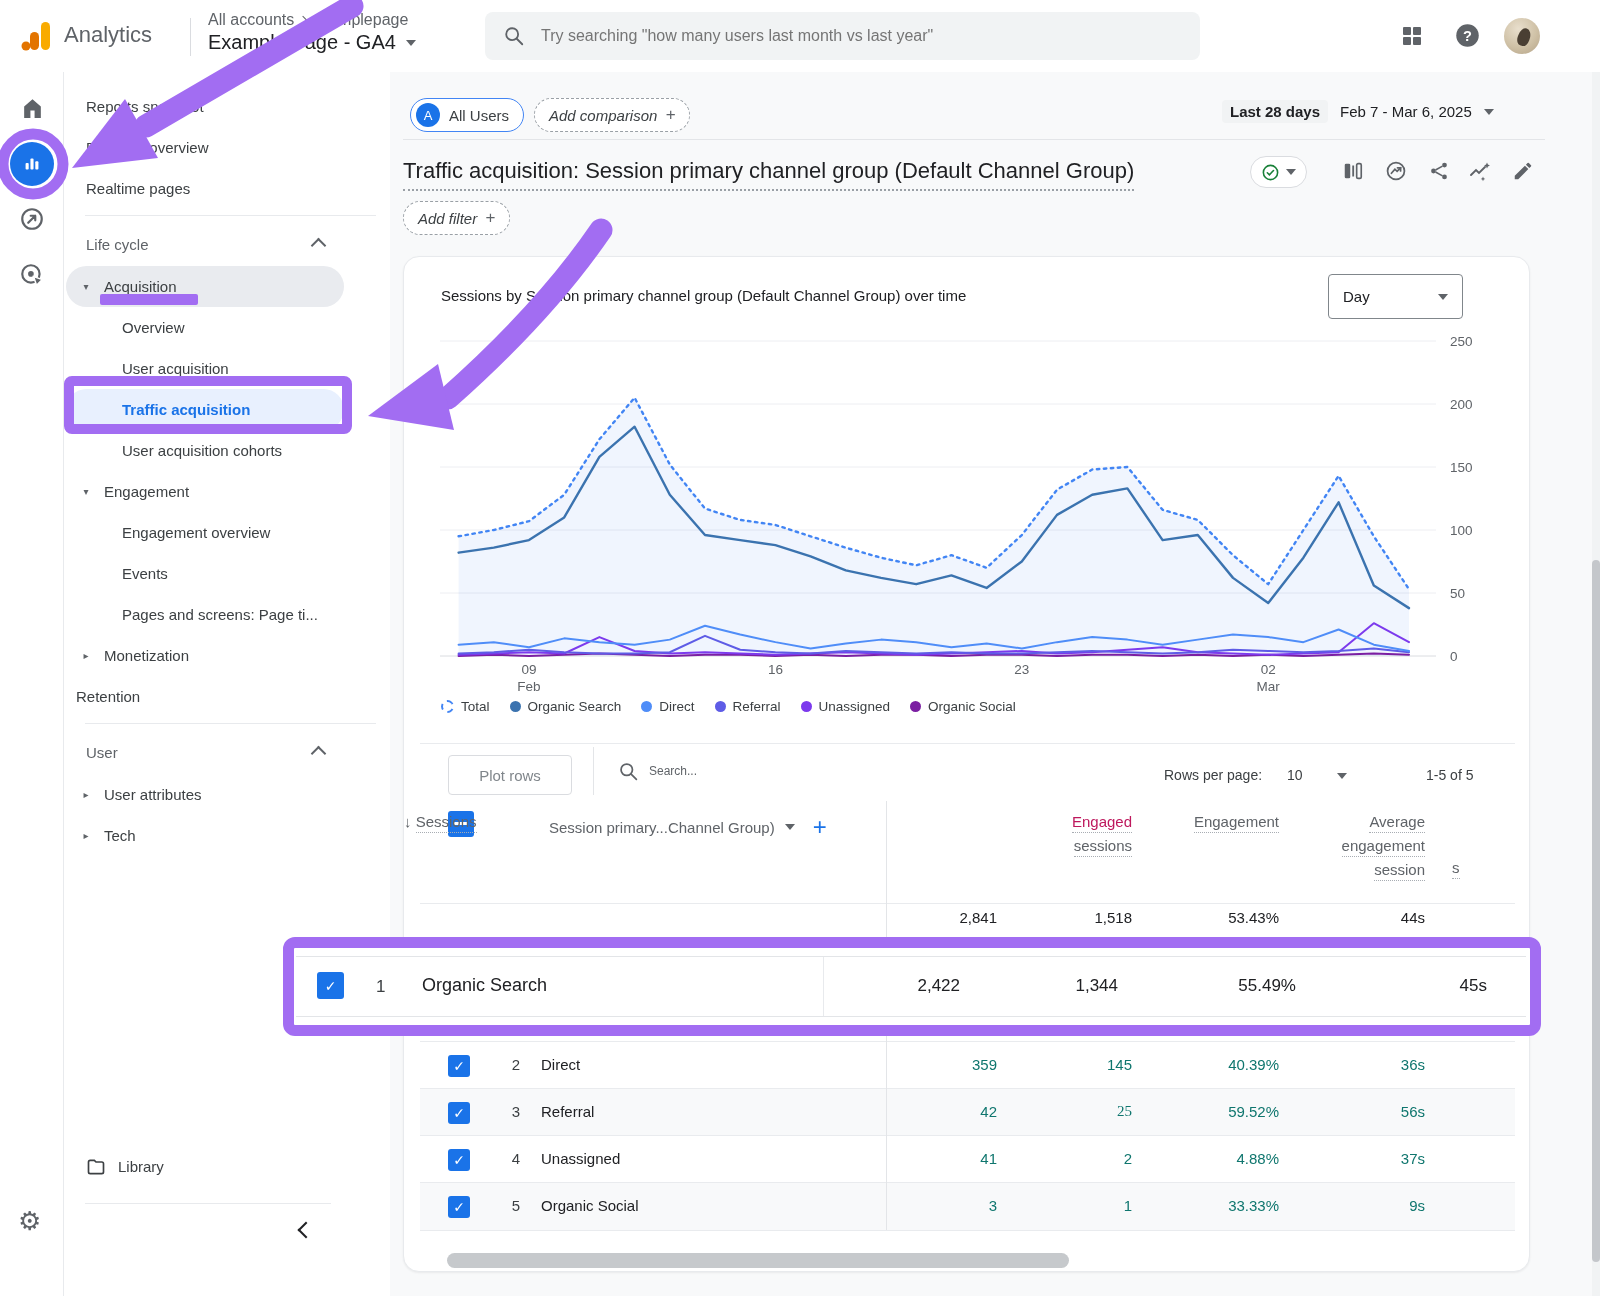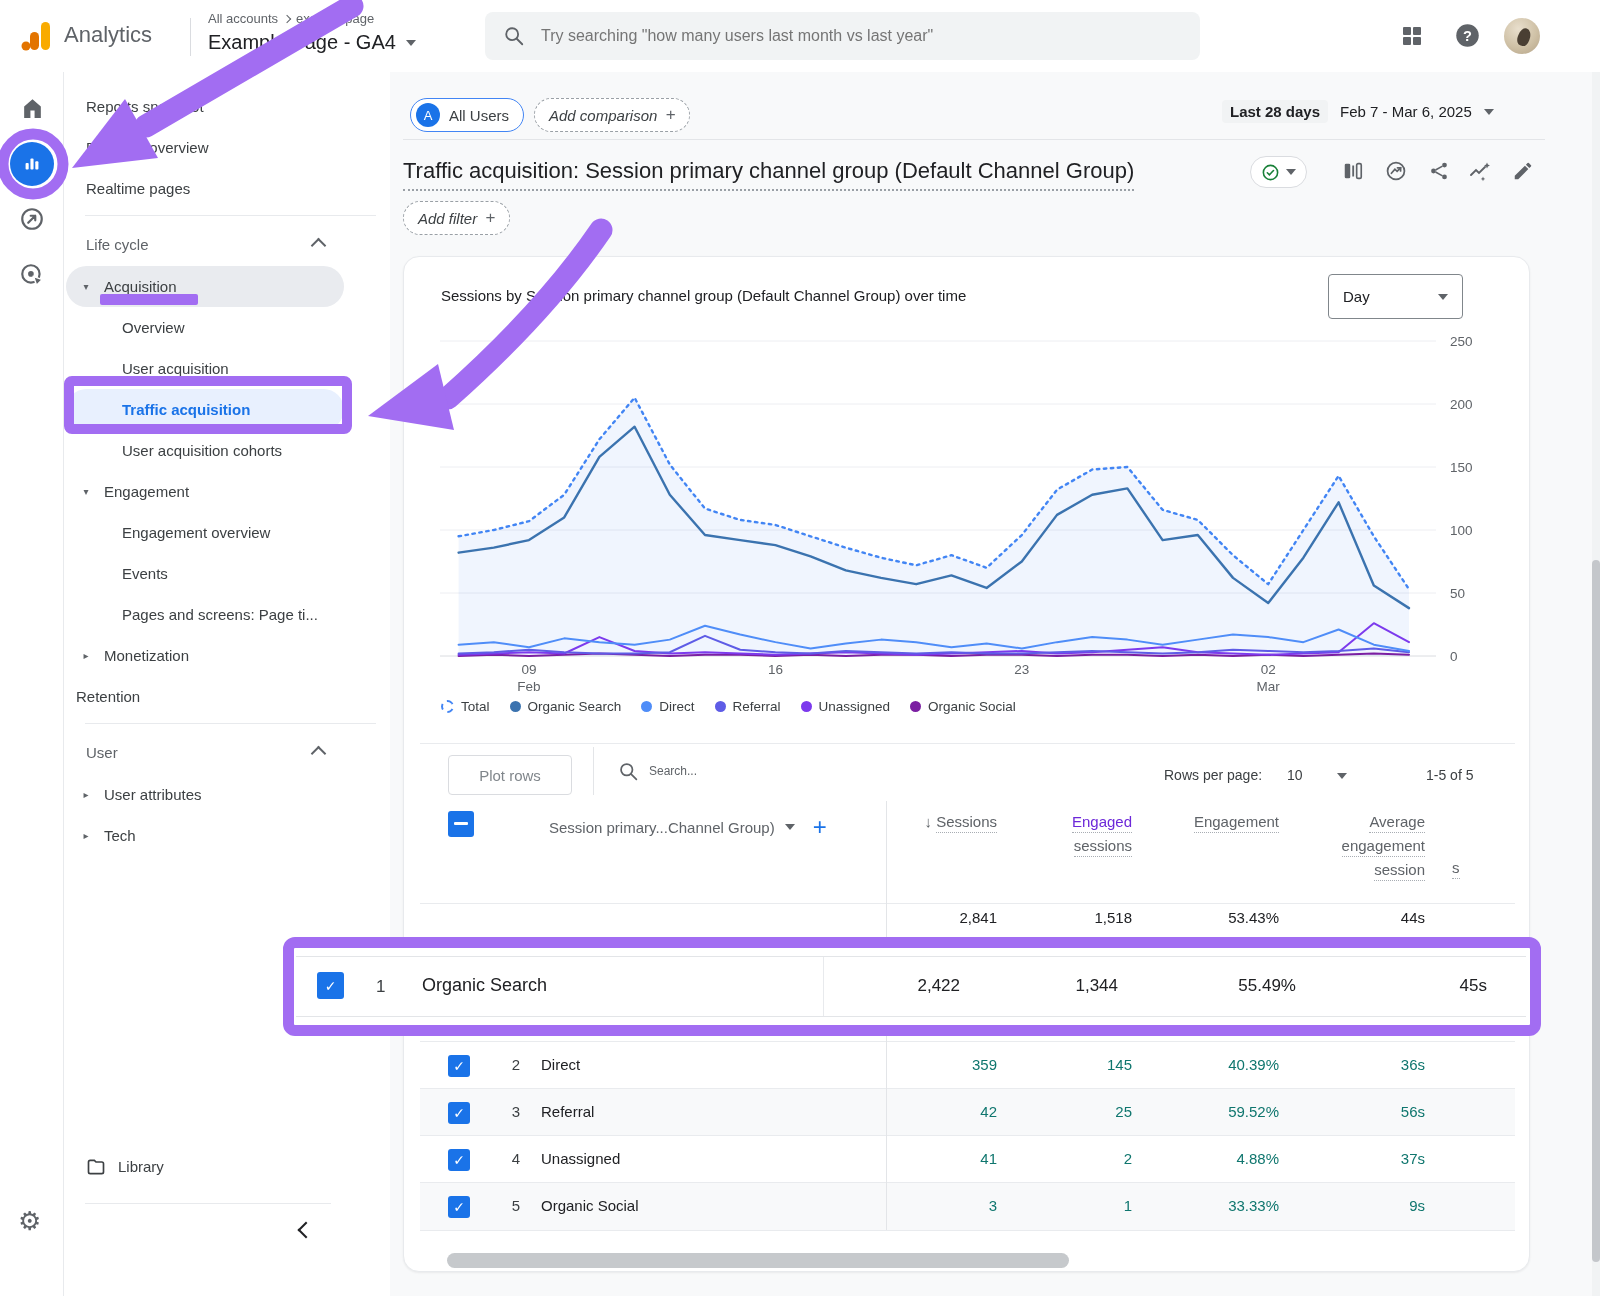--- a/index.html
+++ b/index.html
@@ -7,21 +7,21 @@
        font-family:"Liberation Sans","DejaVu Sans",sans-serif;color:#202124;
        -webkit-font-smoothing:antialiased;}
   .abs{position:absolute;}
   
   #topbar{left:0;top:0;width:1600px;height:72px;background:#fff;}
   #rail{left:0;top:72px;width:64px;height:1224px;background:#fff;border-right:1px solid #e8eaed;box-sizing:border-box;}
   #navbg{left:64px;top:72px;width:326px;height:1224px;background:#fff;}
   #mainbg{left:390px;top:72px;width:1210px;height:1224px;background:#f8f9fa;}
   
   .app-name{font-size:22px;color:#5f6368;}
-  .bc{font-size:13px;color:#5f6368;}
+  .bc{font-size:16px;color:#5f6368;}
   .prop{font-size:20px;color:#202124;}
   #searchbar{left:485px;top:12px;width:715px;height:48px;background:#f1f3f4;border-radius:8px;display:flex;align-items:center;}
   #searchbar input{border:0;background:transparent;outline:none;font-size:16px;color:#5f6368;width:620px;font-family:inherit;}
   .hdr-ic{color:#5f6368;}
   #avatar{width:36px;height:36px;border-radius:50%;background:radial-gradient(circle at 40% 30%,#e9dfcd,#cfc1a6 55%,#b4a286);overflow:hidden;}
   #avatar i{position:absolute;left:14px;top:10px;width:12px;height:18px;background:#4a3f33;border-radius:50% 50% 40% 40%;transform:rotate(18deg);}
   
   #nav{left:64px;top:86px;width:326px;}
   .nav-row{position:relative;height:41px;display:flex;align-items:center;margin:0 46px 0 2px;border-radius:21px;
            font-size:15px;color:#3c4043;cursor:pointer;}
@@ -377,25 +377,25 @@
     <span class="card-el caret" style="left:933px;top:516px;"></span>
     <span class="card-el" style="left:1022px;top:510px;font-size:14px;color:#3c4043;">1-5 of 5</span>
 
     <span class="card-el cb ind" style="left:44px;top:554px;width:26px;height:26px;"></span>
     <div class="card-el" style="left:145px;top:560px;display:flex;align-items:center;gap:10px;">
       <span class="gtxt" style="font-size:15px;">Session primary...Channel Group)</span>
       <span class="caret"></span>
       <span style="color:#1a73e8;font-size:24px;line-height:20px;margin-left:8px;">+</span>
     </div>
     <div class="card-el" id="col-heads">
-        <div style="position: absolute; left: 0px; top: 556px; width: 593px; text-align: right;">
+        <div style="position: absolute; left: 0px; top: 556px; width: 593px; ">
           <div style="height: 24px; font-size: 15px; color: rgb(95, 99, 104);"><span>↓ </span><span class="u">Sessions</span></div>
         </div>
         <div style="position: absolute; left: 0px; top: 556px; width: 728px; text-align: right;">
-          <div style="height: 24px; font-size: 15px; color: #6d28d9;"><span class="u">Engaged</span></div>
+          <div style="height: 24px; font-size: 15px; color: #be185d;"><span class="u">Engaged</span></div>
           <div style="height: 24px; font-size: 15px; color: rgb(95, 99, 104);"><span class="u">sessions</span></div>
         </div>
         <div style="position: absolute; left: 0px; top: 556px; width: 875px; text-align: right;">
           <div style="height: 24px; font-size: 15px; color: rgb(95, 99, 104);"><span class="u">Engagement</span></div>
         </div>
         <div style="position: absolute; left: 0px; top: 556px; width: 1021px; text-align: right;">
           <div style="height: 24px; font-size: 15px; color: rgb(95, 99, 104);"><span class="u">Average</span></div>
           <div style="height: 24px; font-size: 15px; color: rgb(95, 99, 104);"><span class="u">engagement</span></div>
           <div style="height: 24px; font-size: 15px; color: rgb(95, 99, 104);"><span class="u">session</span></div>
         </div>
@@ -416,21 +416,21 @@
           <span class="rval" style="left: 0px; width: 577px;">359</span>
           <span class="rval" style="left: 0px; width: 712px;">145</span>
           <span class="rval" style="left: 0px; width: 859px;">40.39%</span>
           <span class="rval" style="left: 0px; width: 1005px;">36s</span>
         </div>
         <div class="row alt" style="top: 831px;">
           <span class="cb" style="left: 28px; top: 13px; width: 22px; height: 22px;"></span>
           <span class="rnum">3</span>
           <span class="rname">Referral</span>
           <span class="rval" style="left: 0px; width: 577px;">42</span>
-          <span class="rval" style="left: 0px; width: 712px;">25</span>
+          <span class="rval" style="left: 0px; width: 712px; font-family: Liberation Serif, serif;">25</span>
           <span class="rval" style="left: 0px; width: 859px;">59.52%</span>
           <span class="rval" style="left: 0px; width: 1005px;">56s</span>
         </div>
         <div class="row" style="top: 878px;">
           <span class="cb" style="left: 28px; top: 13px; width: 22px; height: 22px;"></span>
           <span class="rnum">4</span>
           <span class="rname">Unassigned</span>
           <span class="rval" style="left: 0px; width: 577px;">41</span>
           <span class="rval" style="left: 0px; width: 712px;">2</span>
           <span class="rval" style="left: 0px; width: 859px;">4.88%</span>

